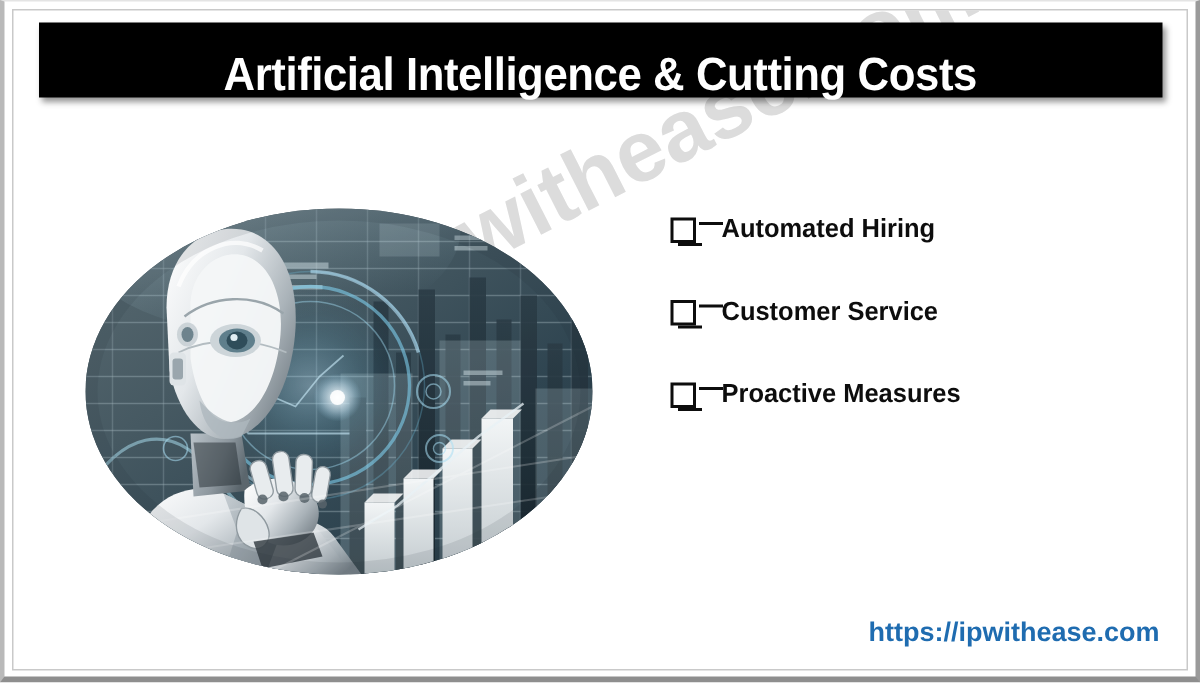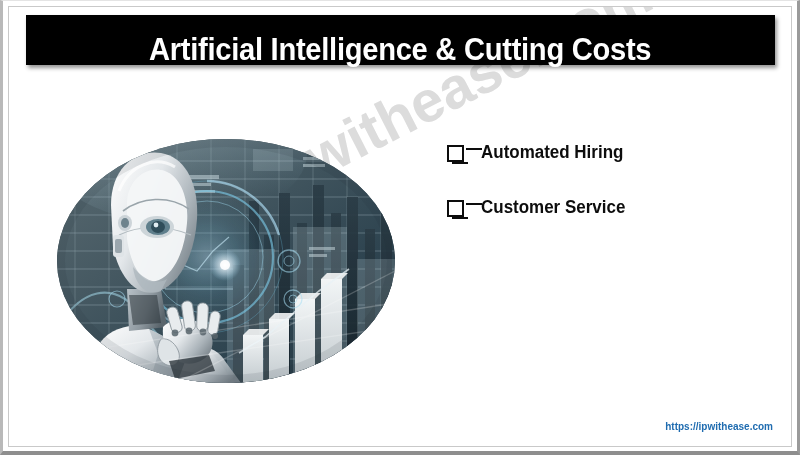--- a/index.html
+++ b/index.html
@@ -148,21 +148,21 @@
 
   
   .footer-url {
     position: absolute;
     right: 18px;
     bottom: 14px;
     z-index: 6;
     color: #1f6cb0;
     font-family: "Liberation Sans", sans-serif;
     font-weight: bold;
-    font-size: 10px;
+    font-size: 18px;
     text-decoration: none;
     white-space: nowrap;
     margin-left: 16px;
   }
 </style>
 </head>
 <body>
 
 <div class="slide-frame">
   <div class="slide-inner">
@@ -381,20 +381,24 @@
         <span class="bullet-box"></span>
         <span class="bullet-label">Automated Hiring</span>
       </div>
 
       <div class="bullet-item">
         <span class="bullet-box"></span>
         <span class="bullet-label">Customer Service</span>
       </div>
 
 
+      <div class="bullet-item">
+        <span class="bullet-box"></span>
+        <span class="bullet-label">Proactive Measures</span>
+      </div>
 
 
     </div>
 
     <a class="footer-url" href="#">https://ipwithease.com</a>
 
   </div>
 </div>
 
 </body></html>

